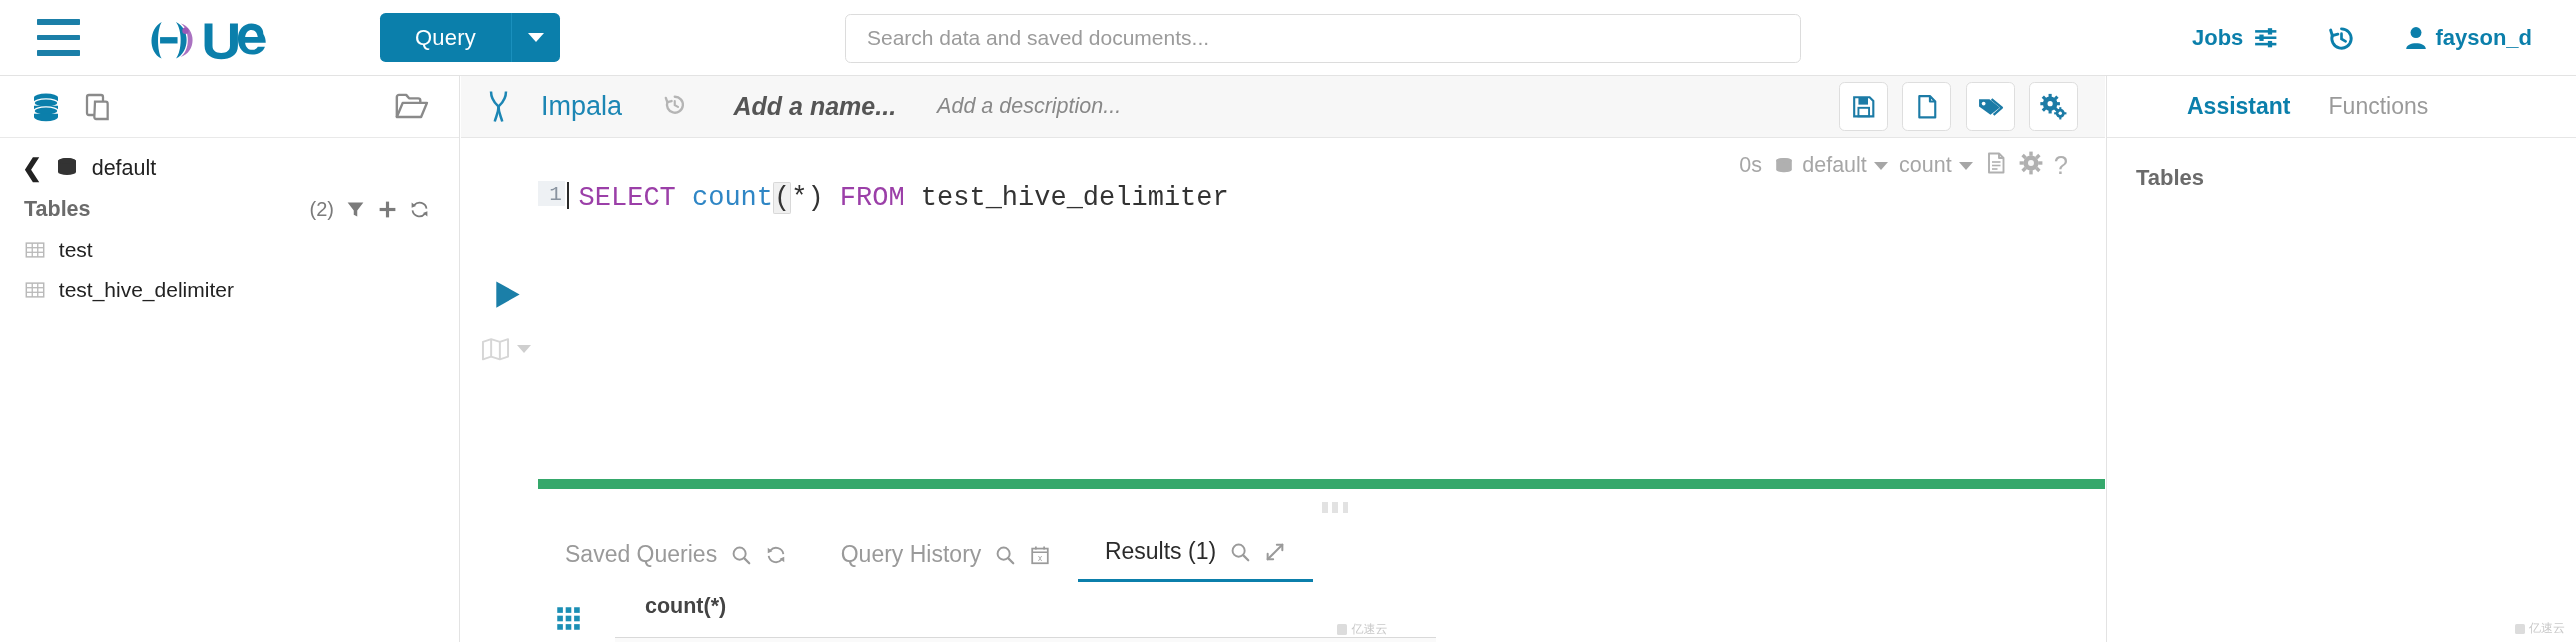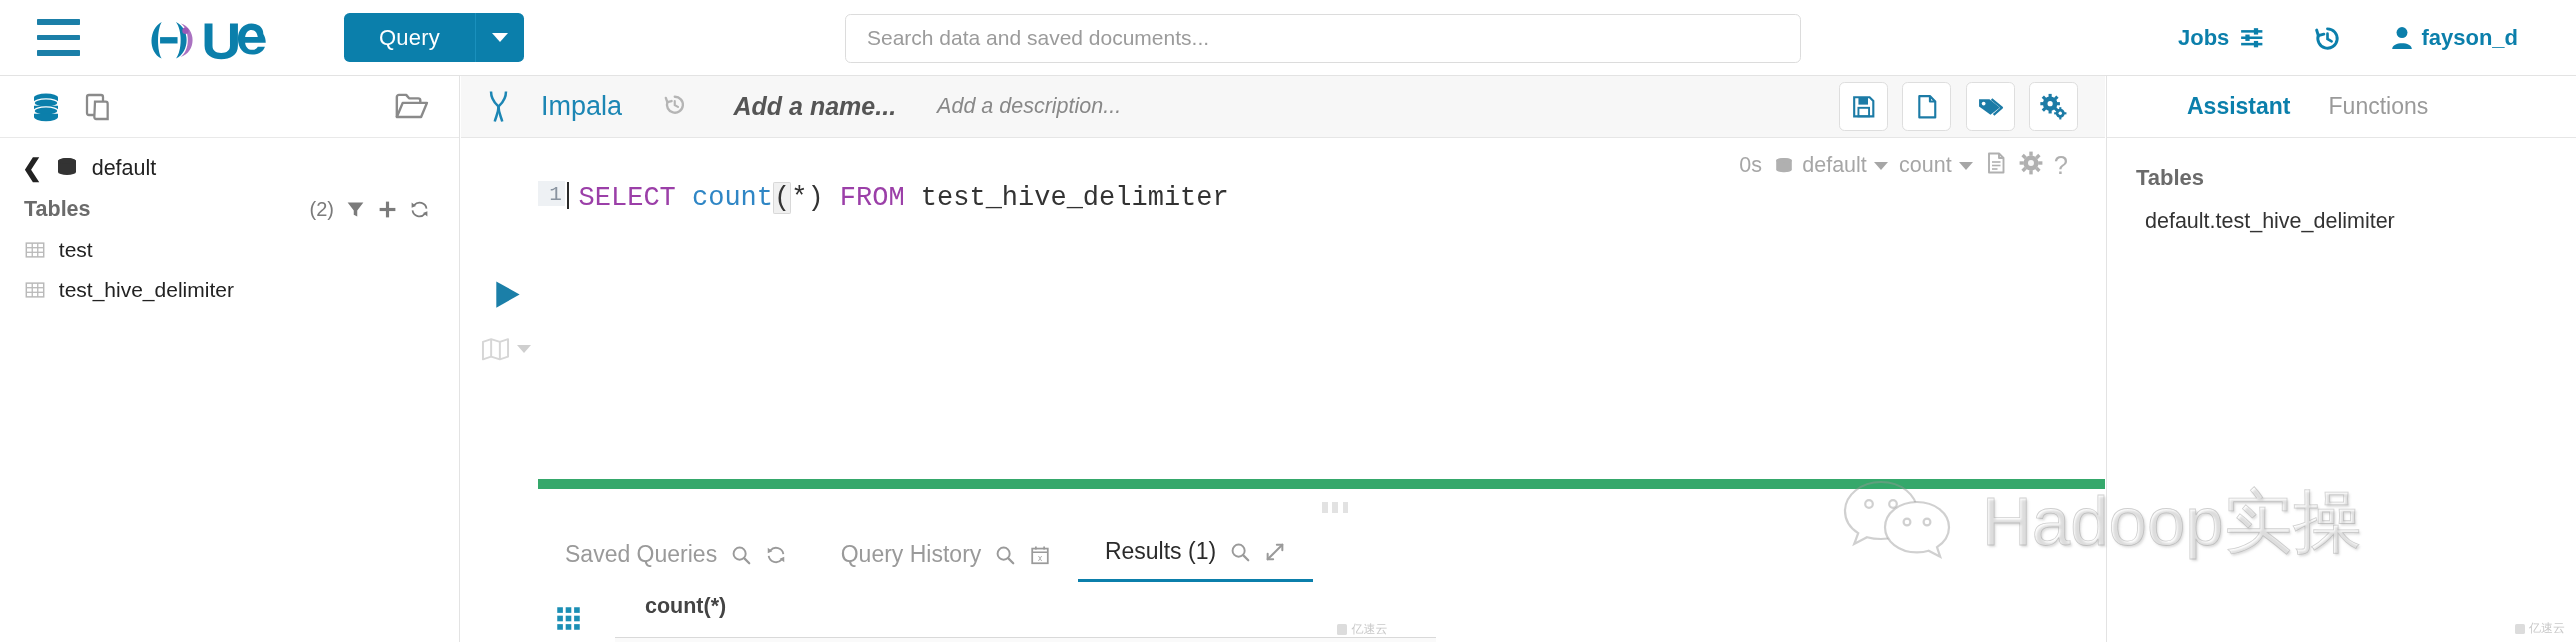--- a/index.html
+++ b/index.html
@@ -20,21 +20,21 @@
   .hamburger {
     margin-left:37px; width:43px; height:37px;
     display:flex; flex-direction:column; justify-content:space-between;
     cursor:pointer;
   }
   .hamburger span { display:block; height:5.6px; background:#1b7fa8; border-radius:0.8px; }
 
   .logo { margin-left:61px; display:flex; align-items:flex-end; height:48px; }
   .logo svg { display:block; }
 
-  .query-btn-group { margin-left:60px; display:flex; height:49px; }
+  .query-btn-group { margin-left:96px; display:flex; height:49px; }
   .query-btn {
     background:#0B7FAB; color:#fff; border:none;
     font-size:22px; font-family:"Liberation Sans", sans-serif;
     padding:0 35px; border-radius:5.6px 0 0 5.6px; cursor:pointer;
     display:flex; align-items:center; letter-spacing:0.2px;
   }
   .query-caret {
     background:#0B7FAB; border:none; border-left:0.8px solid #1a90bd;
     width:49px; border-radius:0 5.6px 5.6px 0; cursor:pointer;
     display:flex; align-items:center; justify-content:center;
@@ -45,21 +45,21 @@
   }
 
   .search-wrap { position:absolute; left:845px; top:13.5px; width:956px; height:49px; }
   .search-input {
     width:100%; height:100%; border:0.8px solid #dcdcdc; border-radius:5.6px;
     padding:0 21px; font-size:21px; color:#333;
     font-family:"Liberation Sans", sans-serif; background:#fff;
   }
   .search-input::placeholder { color:#9b9b9b; }
 
-  .nav-right { position:absolute; right:58px; top:0; height:76px; display:flex; align-items:center; gap:0; }
+  .nav-right { position:absolute; right:44px; top:0; height:76px; display:flex; align-items:center; gap:0; }
   .nav-item { display:flex; align-items:center; color:#0B7FAB; font-size:22px; cursor:pointer; }
   .jobs-item { margin-right:49px; gap:9.6px; font-weight:bold; }
   .history-item { margin-right:49px; }
   .user-item { gap:8px; font-weight:bold; }
 
   
   .sidebar {
     position:absolute; left:0; top:76px; width:460px; height:567px;
     background:#fff; border-right:0.8px solid #e3e3e3;
   }
@@ -568,36 +568,22 @@
       </div>
     </div>
   </div>
 
   <div class="right-panel">
     <div class="rp-tabs">
       <span class="rp-tab active">Assistant</span>
       <span class="rp-tab">Functions</span>
     </div>
     <div class="rp-sec-title">Tables</div>
-    <div class="rp-item">default.test_hive_delimiter</div>
   </div>
 
-  <div class="watermark">
-    <svg width="120" height="96" viewBox="0 0 60 48">
-      <g fill="none" stroke="rgba(150,150,150,0.45)" stroke-width="1.1">
-        <path d="M20 4 C10 4, 2 10.5, 2 18.5 C2 23, 4.6 27, 8.6 29.6 L6.6 35 L13 31.6 C15.2 32.2, 17.6 32.5, 20 32.5 C30 32.5, 38 26, 38 18.5 C38 10.5, 30 4, 20 4 Z"></path>
-        <circle cx="14" cy="15" r="1.9"></circle>
-          <circle cx="26" cy="15" r="1.9"></circle>
-        <path d="M38 14 C29 14, 22 19.6, 22 26.6 C22 33.6, 29 39.2, 38 39.2 C40 39.2, 42 39, 43.8 38.4 L49.6 41.4 L48 36.6 C51.6 34.2, 54 30.6, 54 26.6 C54 19.6, 47 14, 38 14 Z" fill="#ffffff"></path>
-        <circle cx="33" cy="24" r="1.7"></circle>
-          <circle cx="43" cy="24" r="1.7"></circle>
-      </g>
-    </svg>
-    <span class="wm-text">Hadoop实操</span>
-  </div>
 
   <div class="wm-badge-l">
     <span class="sq-dot"></span>
     <span>亿速云</span>
   </div>
   <div class="wm-badge-r">
     <span class="sq-dot"></span>
     <span>亿速云</span>
   </div>
 

